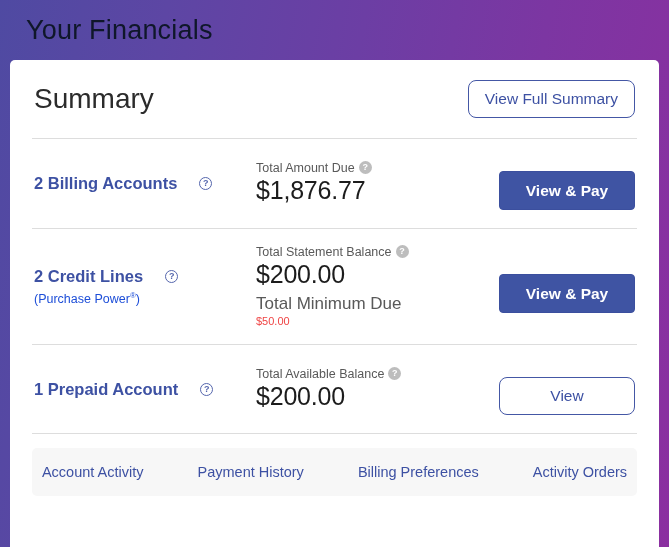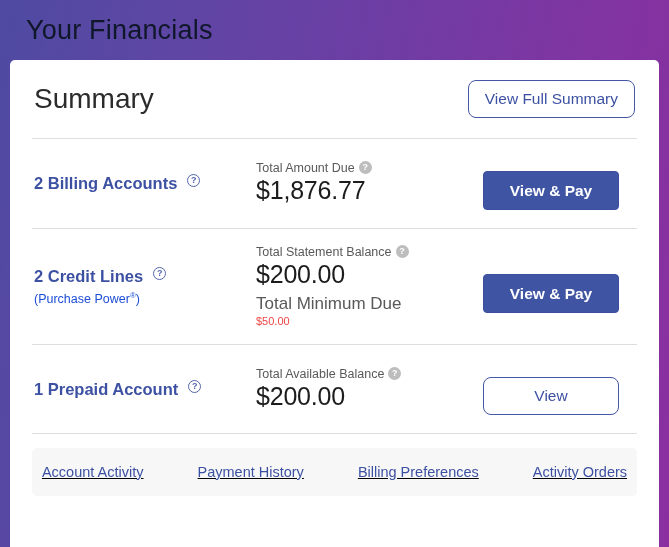--- a/index.html
+++ b/index.html
@@ -111,21 +111,22 @@
   .col-name {
     width: 215px;
     flex: 0 0 215px;
   }
   .acct-link {
     color: #3d51a3;
     font-size: 16.5px;
     font-weight: bold;
     text-decoration: none;
     display: inline-flex;
-    gap: 10px;
+    align-items: center;
+    gap: 22px;
     cursor: pointer;
     white-space: nowrap;
   }
   .acct-sub {
     color: #1d4ed8;
     font-size: 12.5px;
     margin-top: 5px;
     white-space: nowrap;
   }
   .acct-sub sup {
@@ -199,42 +200,41 @@
     font-size: 11px;
     color: #ef4444;
     line-height: 1.25;
     white-space: nowrap;
   }
 
   .col-action {
     flex: 0 0 auto;
     width: 152px;
     display: flex;
-    justify-content: flex-start;
+    justify-content: flex-end;
     margin-top: 14px;
   }
   .col-action .btn-solid,
   .col-action .btn-outline {
     width: 136px;
     text-align: center;
   }
 
   
   .footer-wrap {
     padding-top: 14px;
   }
   .footer-links {
     background: #f7f7f7;
     border-radius: 5px;
     height: 48px;
     display: flex;
     align-items: center;
     justify-content: center;
     gap: 0;
-    text-decoration: underline;
   }
   .footer-link {
     color: #3d51a3;
     font-size: 14.5px;
     text-decoration: none;
     padding: 0 27px;
     cursor: pointer;
     white-space: nowrap;
     line-height: 1;
   }

